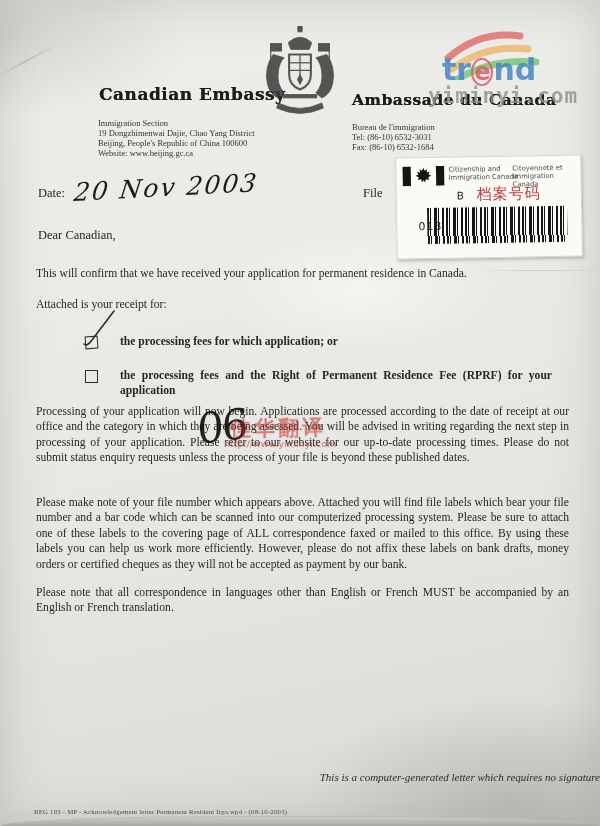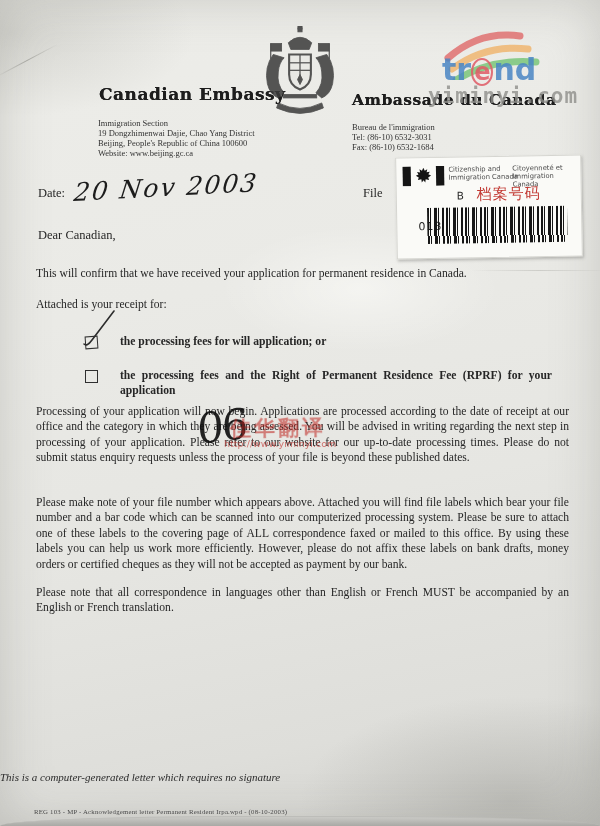--- a/index.html
+++ b/index.html
@@ -38,21 +38,21 @@
     repeating-linear-gradient(90deg,#161616 0 2px,transparent 2px 3px,#161616 3px 4px,transparent 4px 7px,
       #161616 7px 10px,transparent 10px 11px,#161616 11px 12px,transparent 12px 15px,
       #161616 15px 17px,transparent 17px 19px);}
   .chk{width:11px;height:11px;border:1.2px solid #2f2f2f;background:transparent;transform:rotate(-4deg);}
   .stamp-cn{font-family:"DejaVu Sans",sans-serif;font-weight:bold;font-size:21px;letter-spacing:3px;
     color:rgba(190,35,30,.55);filter:blur(.3px);}
   .stamp-url{font-family:"DejaVu Sans",sans-serif;font-size:9.5px;color:rgba(195,60,55,.7);filter:blur(.2px);}
   .crease{background:linear-gradient(90deg,transparent,rgba(120,120,114,.5),transparent);height:1px;}
   #bottom-edge{left:0;bottom:0;width:600px;height:9px;
     background:linear-gradient(#cacac6,#a9a9a5);border-top:1px solid #bdbdb9;border-radius:40%/100% 100% 0 0;}
-  .footer-notice{font-style:italic;font-size:11px;color:#2b2b2b;text-align:left;width:600px;}
+  .footer-notice{font-style:italic;font-size:11px;color:#2b2b2b;text-align:right;width:600px;}
   .doc-ref{font-size:6.8px;color:#4a4a4a;letter-spacing:.2px;}
 </style>
 </head>
 <body>
 
 <div id="scan">
 
   <div class="abs crease" style="left:-8px;top:60px;width:70px;transform:rotate(-28deg);"></div>
   <div class="abs crease" style="left:470px;top:270px;width:140px;opacity:.5;"></div>
   <div class="abs" id="bottom-edge"></div>
@@ -139,21 +139,21 @@
 
   <div class="abs para" style="left:36px;top:266px;">This will confirm that we have received your application for permanent residence in Canada.</div>
   <div class="abs para" style="left:36px;top:297px;">Attached is your receipt for:</div>
 
   <div class="abs chk" style="left:85px;top:336px;"></div>
   <div class="abs" style="left:76px;top:308px;">
     <svg width="42" height="40" viewBox="0 0 42 40">
       <path d="M8 36 q3 3 8 -4 L38 3" stroke="#2d2d2d" stroke-width="1.6" fill="none" stroke-linecap="round"></path>
     </svg>
   </div>
-  <div class="abs para bold" style="left:120px;top:334px;width:430px;">the processing fees for will application; or</div>
+  <div class="abs para bold" style="left:120px;top:334px;width:430px;">the processing fees for which application; or</div>
 
   <div class="abs chk" style="left:85px;top:370px;transform:none;"></div>
   <div class="abs para bold" style="left:120px;top:368px;width:432px;">the processing fees and the Right of Permanent Residence Fee (RPRF) for your application</div>
 
   <div class="abs para" style="left:36px;top:404px;">Processing of your application will now begin.  Applications are processed according to the date of receipt at our office and the category in which they are being assessed.  You will be advised in writing regarding the next step in processing of your application.  Please refer to our website for our up-to-date processing times.  Please do not submit status enquiry requests unless the process of your file is beyond these published dates.</div>
 
   <div class="abs hand-num" style="left:197px;top:402px;">06</div>
   <div class="abs stamp-cn" style="left:230px;top:414px;transform:rotate(-1deg);">佳华翻译</div>
   <div class="abs stamp-url" style="left:224px;top:438px;">http://www.yiminyi.com</div>
 

